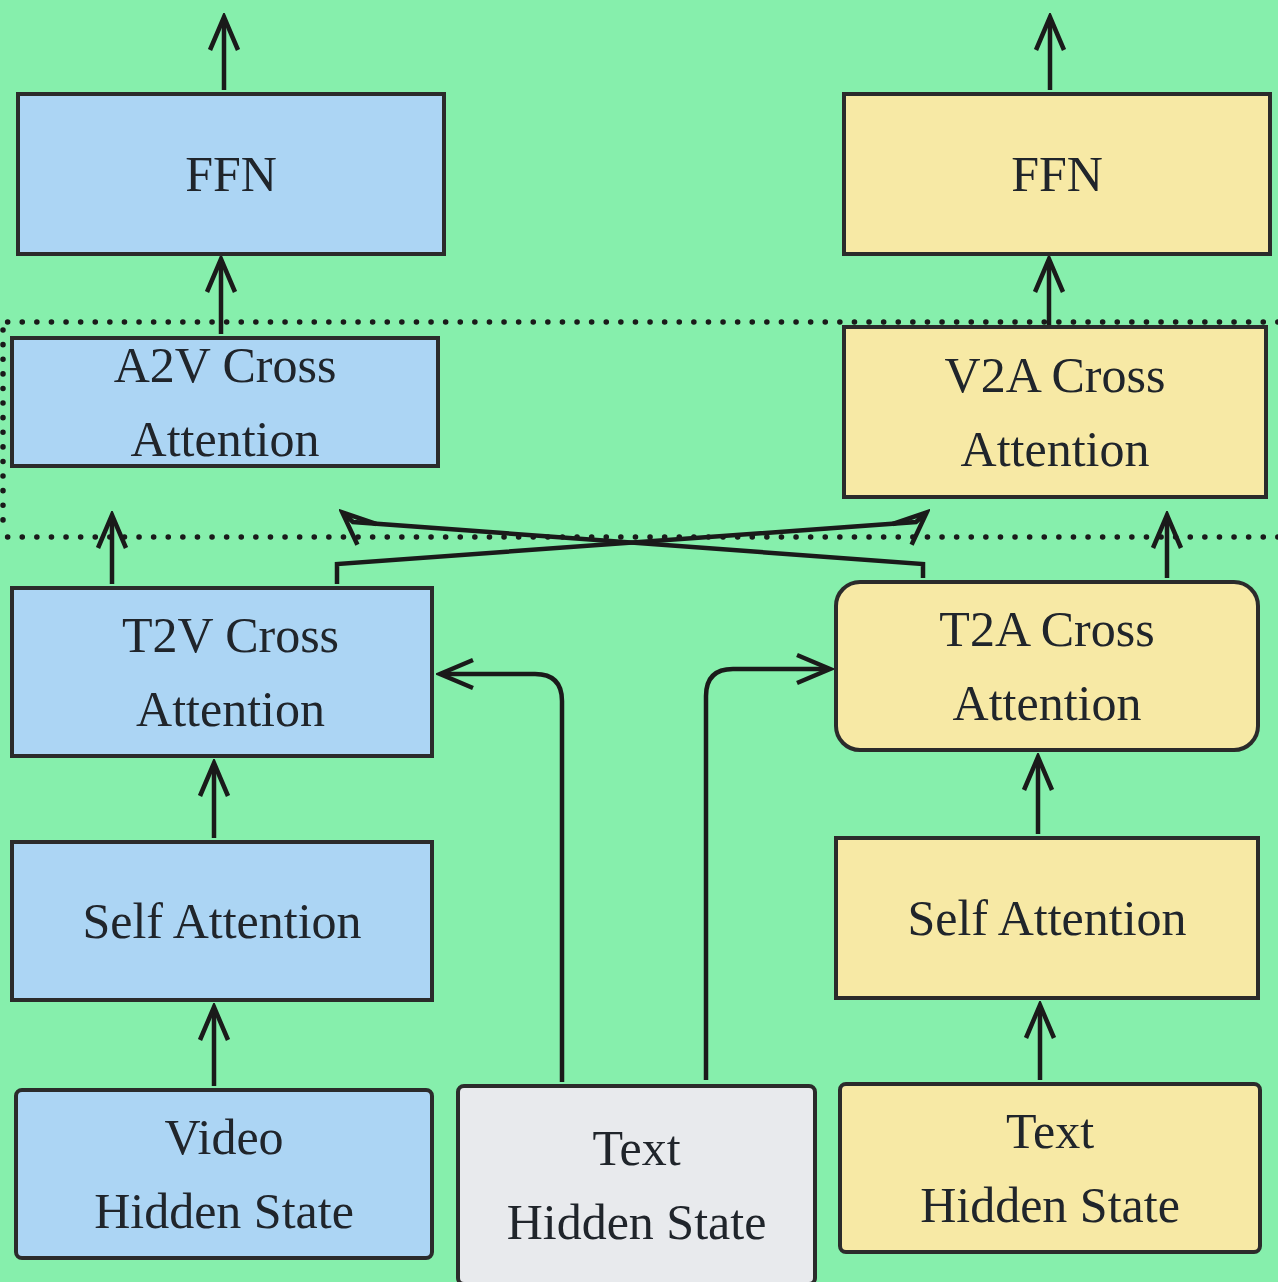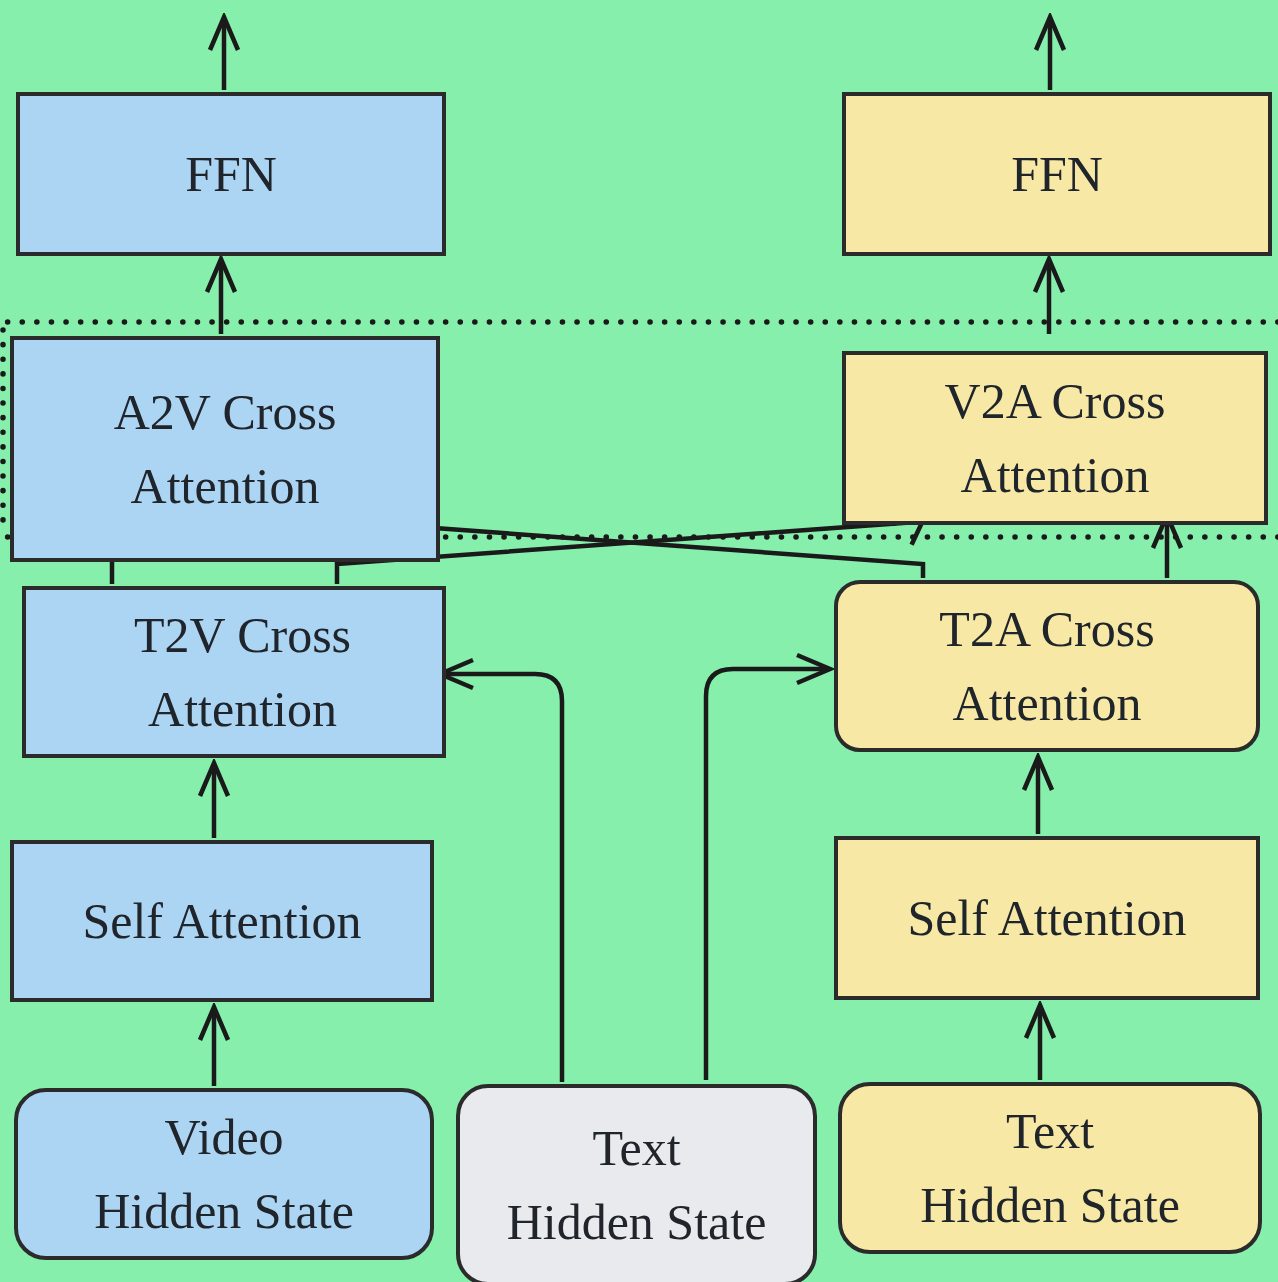--- a/index.html
+++ b/index.html
@@ -16,21 +16,21 @@
     position:absolute; box-sizing:border-box;
     display:flex; align-items:center; justify-content:center;
     text-align:center; white-space:pre-line;
     border:4.5px solid var(--border,#2b2b2b);
     color:var(--label,#20252b);
     font-size:50px; line-height:1.48; font-weight:500;
   }
   .node-video { background:var(--video-fill,#acd5f4); }
   .node-audio { background:var(--audio-fill,#f7e9a5); }
   .node-text  { background:var(--text-fill,#e8eaed); }
-  .rounded { border-radius:32px; }
+  .rounded { border-radius:8px; }
 </style>
 </head>
 <body>
 
 <div id="canvas">
 
   <svg class="layer" viewBox="0 0 1278 1282" xmlns="http://www.w3.org/2000/svg">
     <defs>
       <marker id="head" viewBox="-42 -20 46 40" markerWidth="46" markerHeight="40" refX="-1" refY="0" orient="auto" markerUnits="userSpaceOnUse">
         <path class="edge-head" d="M-33,-14 L0,0 L-33,14"></path>
@@ -54,33 +54,33 @@
     <path class="edge" marker-end="url(#head)" d="M1040,1080 L1040,1006"></path>
 
     <path class="edge" marker-end="url(#head)" d="M337,584 L337,564 L916,522 L926,513"></path>
     <path class="edge" marker-end="url(#head)" d="M923,578 L923,564 L353,522 L343,513"></path>
 
     <path class="edge" marker-end="url(#head)" d="M562,1082 L562,701 Q562,674 535,674 L441,674"></path>
     <path class="edge" marker-end="url(#head)" d="M706,1080 L706,696 Q706,669 733,669 L829,669"></path>
   </svg>
 
   <div class="node node-video" style="left:16px; top:92px; width:430px; height:164px;">FFN</div>
-  <div class="node node-video" style="left:10px; top:336px; width:430px; height:226px;">A2V Cross
+  <div class="node node-video" style="left:10px; top:336px; width:430px; height:132px;">A2V Cross
 Attention</div>
-  <div class="node node-video" style="left:22px; top:586px; width:424px; height:172px;padding-left:17px;">T2V Cross
+  <div class="node node-video" style="left:10px; top:586px; width:424px; height:172px;padding-left:17px;">T2V Cross
 Attention</div>
   <div class="node node-video" style="left:10px; top:840px; width:424px; height:162px;">Self Attention</div>
   <div class="node node-video rounded" style="left:14px; top:1088px; width:420px; height:172px;">Video
 Hidden State</div>
 
   <div class="node node-text rounded" style="left:456px; top:1084px; width:361px; height:202px;">Text
 Hidden State</div>
 
   <div class="node node-audio" style="left:842px; top:92px; width:430px; height:164px;">FFN</div>
-  <div class="node node-audio" style="left:842px; top:351px; width:426px; height:174px;">V2A Cross
+  <div class="node node-audio" style="left:842px; top:325px; width:426px; height:174px;">V2A Cross
 Attention</div>
   <div class="node node-audio" style="left:834px; top:580px; width:426px; height:172px;border-radius:26px;">T2A Cross
 Attention</div>
   <div class="node node-audio" style="left:834px; top:836px; width:426px; height:164px;">Self Attention</div>
   <div class="node node-audio rounded" style="left:838px; top:1082px; width:424px; height:172px;">Text
 Hidden State</div>
 
 </div>
 
 </body></html>

